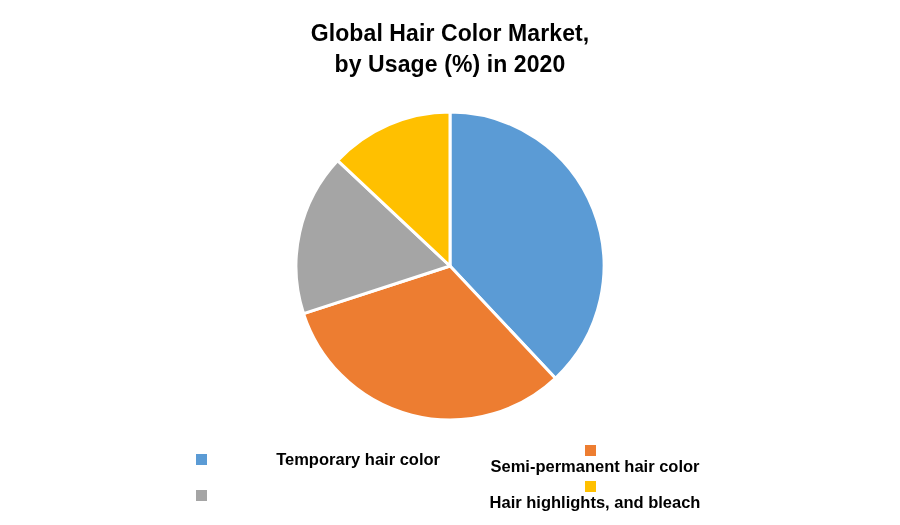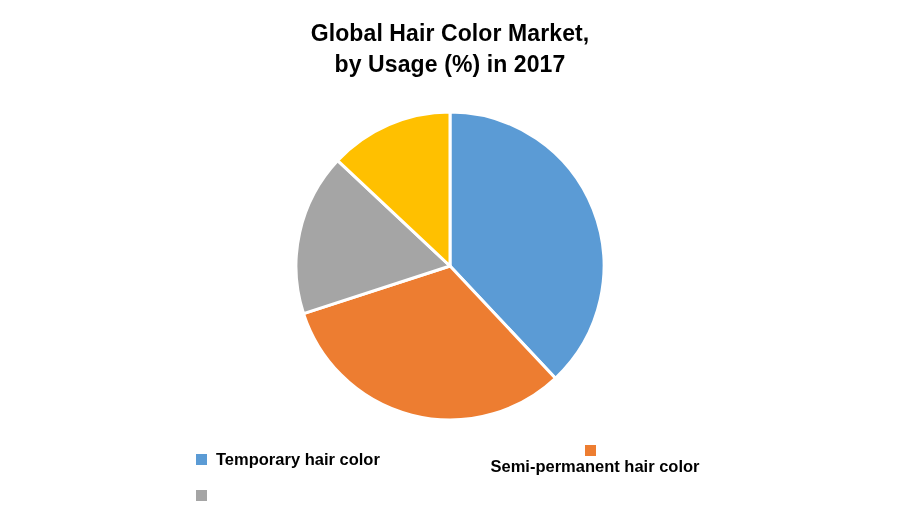--- a/index.html
+++ b/index.html
@@ -71,20 +71,21 @@
   .legend-item {
     display: flex;
     flex-direction: row;
     align-items: center;
     height: 30px;
   }
   .legend-item.col-left {
     width: 290px;
     padding-left: 46px;
     box-sizing: border-box;
+    justify-content: space-between;
   }
   .legend-item.col-right {
     width: 300px;
     padding-left: 10px;
     box-sizing: border-box;
     flex-direction: column;
   }
   .legend-swatch {
     width: 11px;
     height: 11px;
@@ -100,21 +101,21 @@
     line-height: 20px;
   }
 </style>
 </head>
 <body>
 
 <div id="chart-root">
 
   <div class="chart-title">
     <span class="title-line">Global Hair Color Market,</span>
-    <span class="title-line">by Usage (%) in 2017</span>
+    <span class="title-line">by Usage (%) in 2020</span>
   </div>
 
   <div class="pie-wrap">
     <svg class="pie-svg" viewBox="0 0 312 312">
       <g id="pie-slices">
           <path d="M 156 156 L 156.00 2.00 A 154 154 0 0 1 261.42 268.26 Z" fill="#5B9BD5" stroke="#FFFFFF" stroke-width="3" stroke-linejoin="round"></path>
           <path d="M 156 156 L 261.42 268.26 A 154 154 0 0 1 9.54 203.59 Z" fill="#ED7D31" stroke="#FFFFFF" stroke-width="3" stroke-linejoin="round"></path>
           <path d="M 156 156 L 9.54 203.59 A 154 154 0 0 1 43.74 50.58 Z" fill="#A5A5A5" stroke="#FFFFFF" stroke-width="3" stroke-linejoin="round"></path>
           <path d="M 156 156 L 43.74 50.58 A 154 154 0 0 1 156.00 2.00 Z" fill="#FFC000" stroke="#FFFFFF" stroke-width="3" stroke-linejoin="round"></path>
         </g>
@@ -131,16 +132,20 @@
       <div class="legend-item col-right">
         <span class="legend-swatch" style="background: rgb(237, 125, 49);"></span>
         <span class="legend-label">Semi-permanent hair color</span>
       </div>
     </div>
 
     <div class="legend-row">
       <div class="legend-item col-left">
         <span class="legend-swatch" style="background: rgb(165, 165, 165);"></span>
       </div>
+      <div class="legend-item col-right">
+        <span class="legend-swatch" style="background: rgb(255, 192, 0);"></span>
+        <span class="legend-label">Hair highlights, and bleach</span>
+      </div>
     </div>
 
   </div>
 </div>
 
 </body></html>

